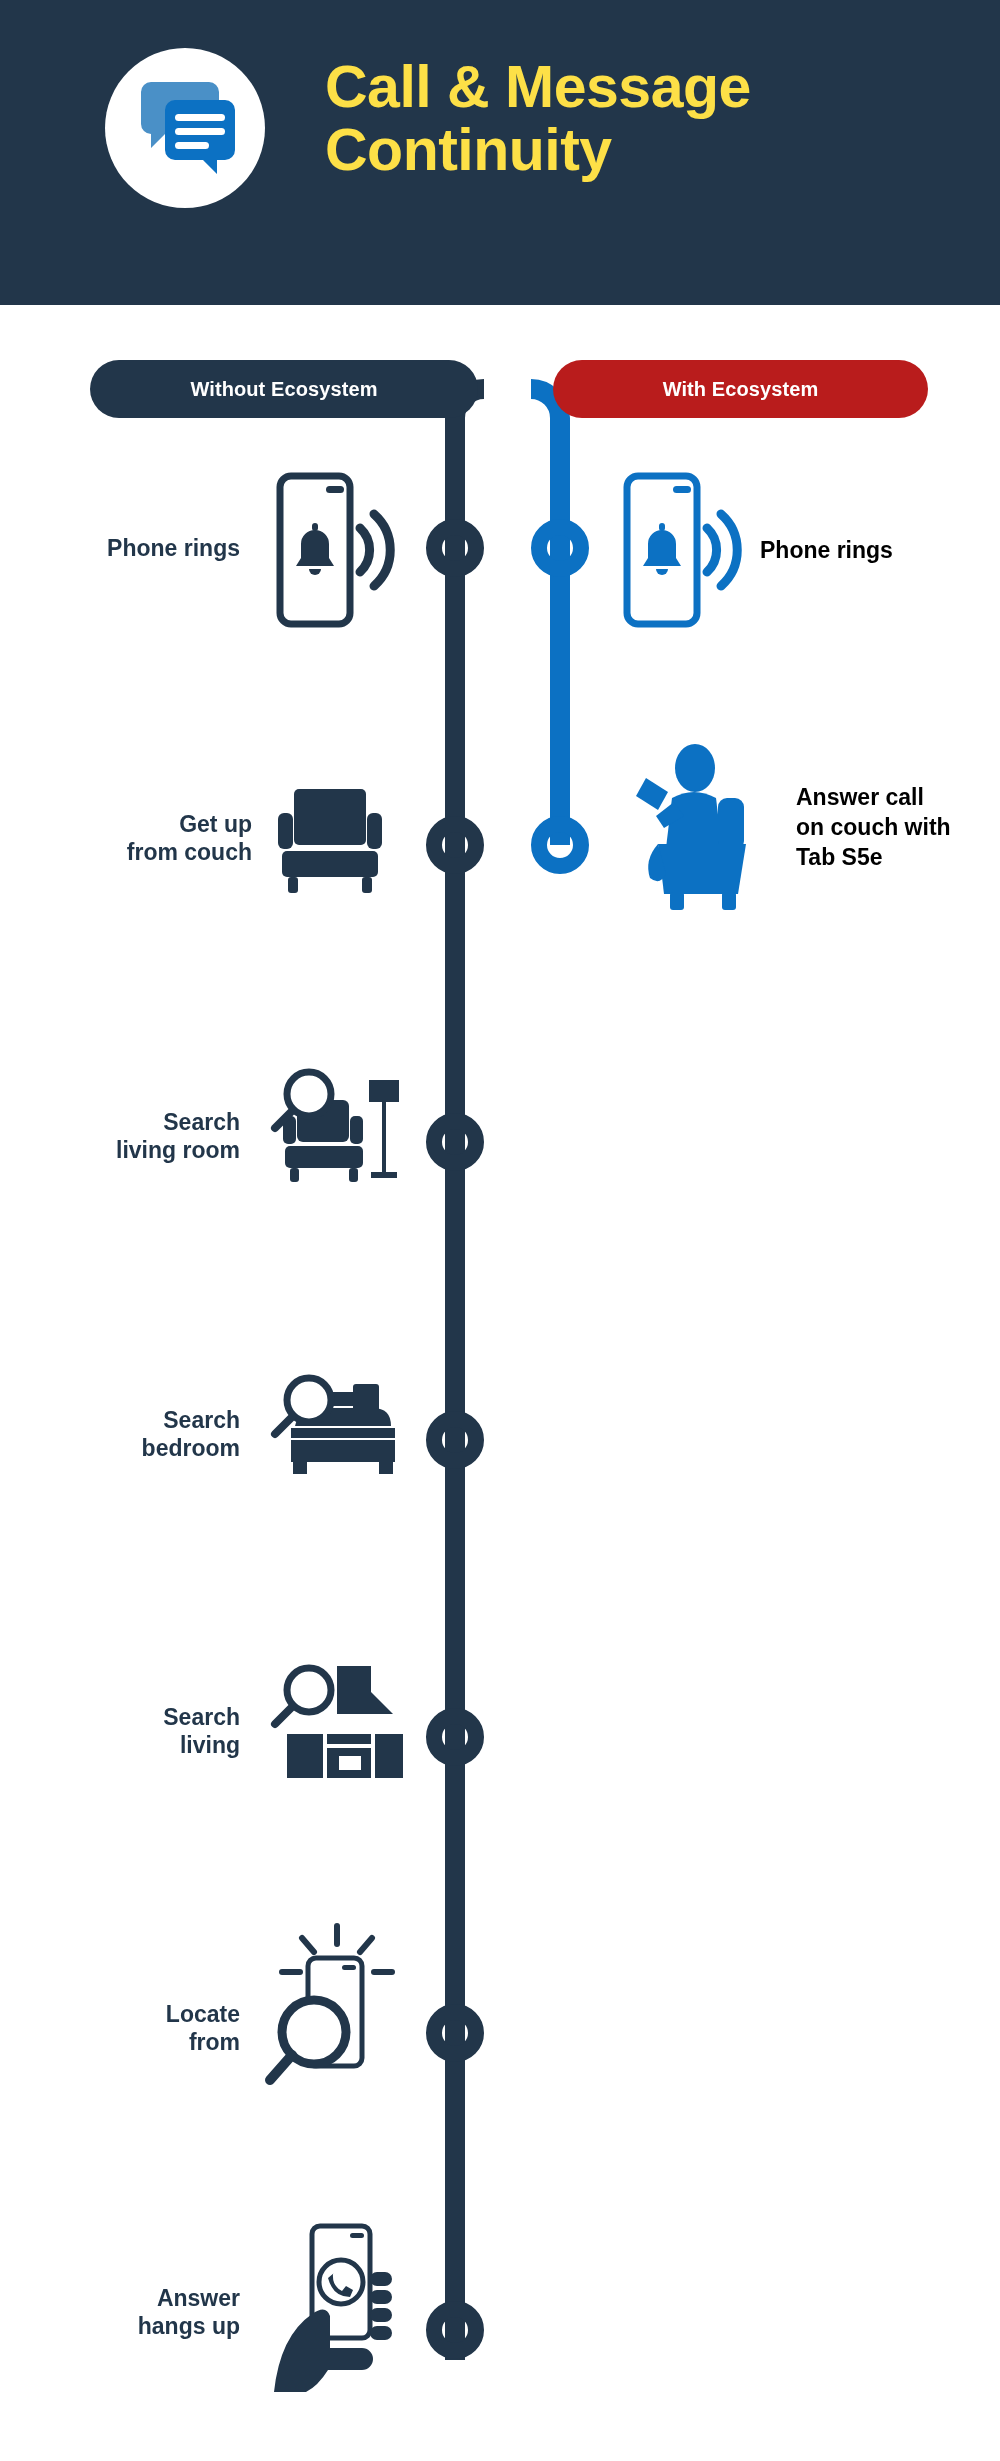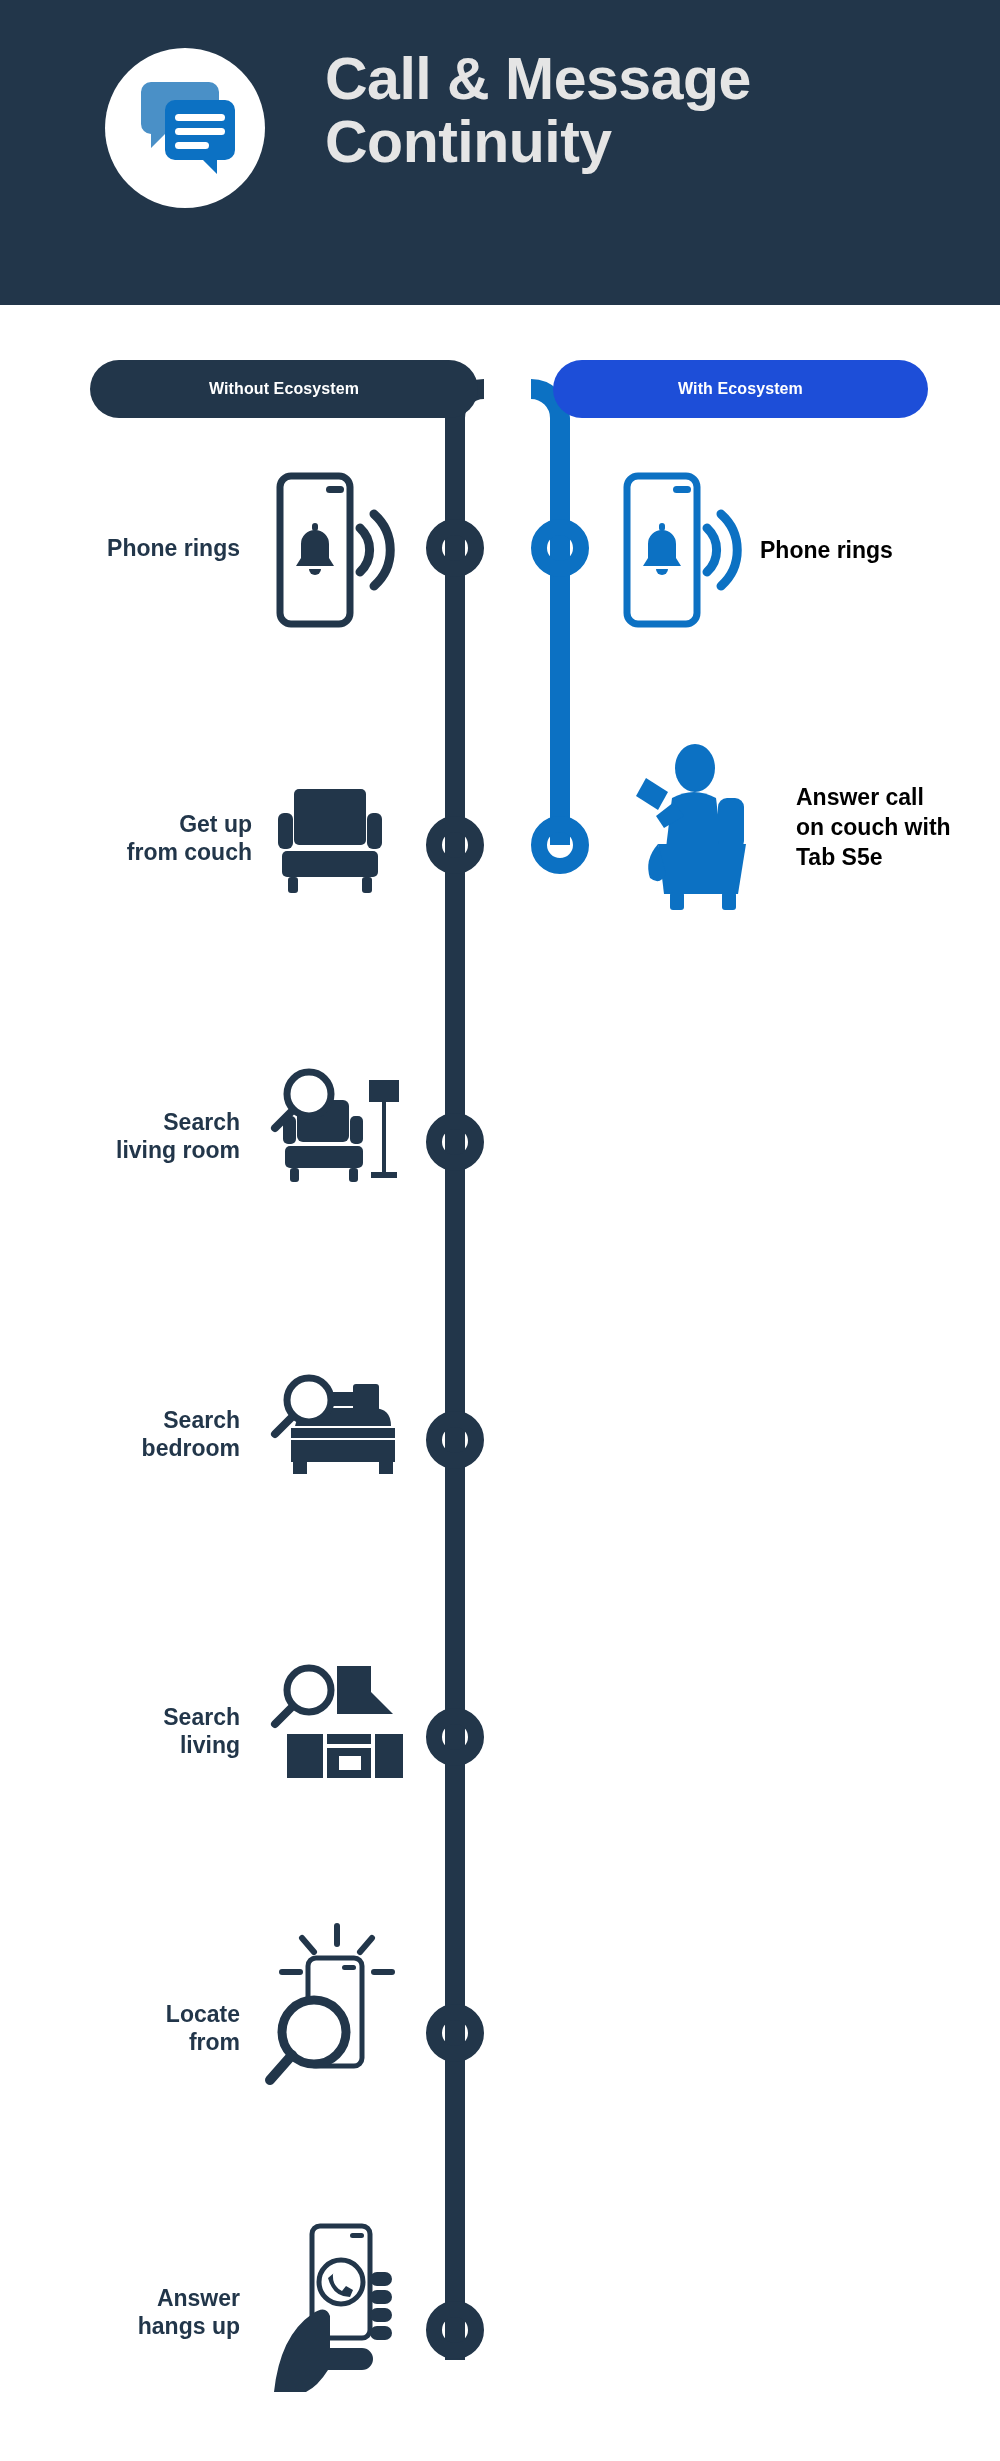--- a/index.html
+++ b/index.html
@@ -16,38 +16,38 @@
     position:absolute;left:0;top:0;width:1000px;height:305px;
     background:#22364a;
   }
   .logo-circle{
     position:absolute;left:105px;top:48px;
     width:160px;height:160px;border-radius:50%;
     background:#ffffff;
   }
   .logo-glyph{position:absolute;left:0;top:0;width:160px;height:160px;}
   .header-title{
-    position:absolute;left:325px;top:48px;width:640px;
-    color:#e5e5e5;
+    position:absolute;left:325px;top:56px;width:640px;
+    color:#fde047;
     font-size:59px;line-height:63px;
     font-weight:bold;
     letter-spacing:-0.5px;
   }
   .header-title .l2{display:block;}
 
   
   .pill{
     position:absolute;
     height:58px;border-radius:29px;
     display:flex;align-items:center;justify-content:center;
-    color:#ffffff;font-size:16px;font-weight:bold;
+    color:#ffffff;font-size:20px;font-weight:bold;
     letter-spacing:0.1px;
   }
   .pill-left{left:90px;top:360px;width:388px;background:#22364a;}
-  .pill-right{left:553px;top:360px;width:375px;background:#1d4ed8;}
+  .pill-right{left:553px;top:360px;width:375px;background:#b91c1c;}
 
   
   .rails{position:absolute;left:0;top:0;width:1000px;height:2461px;}
 
   .left-label{
     position:absolute;
     text-align:right;
     color:#22364a;
     font-size:23px;line-height:28px;font-weight:bold;
   }

